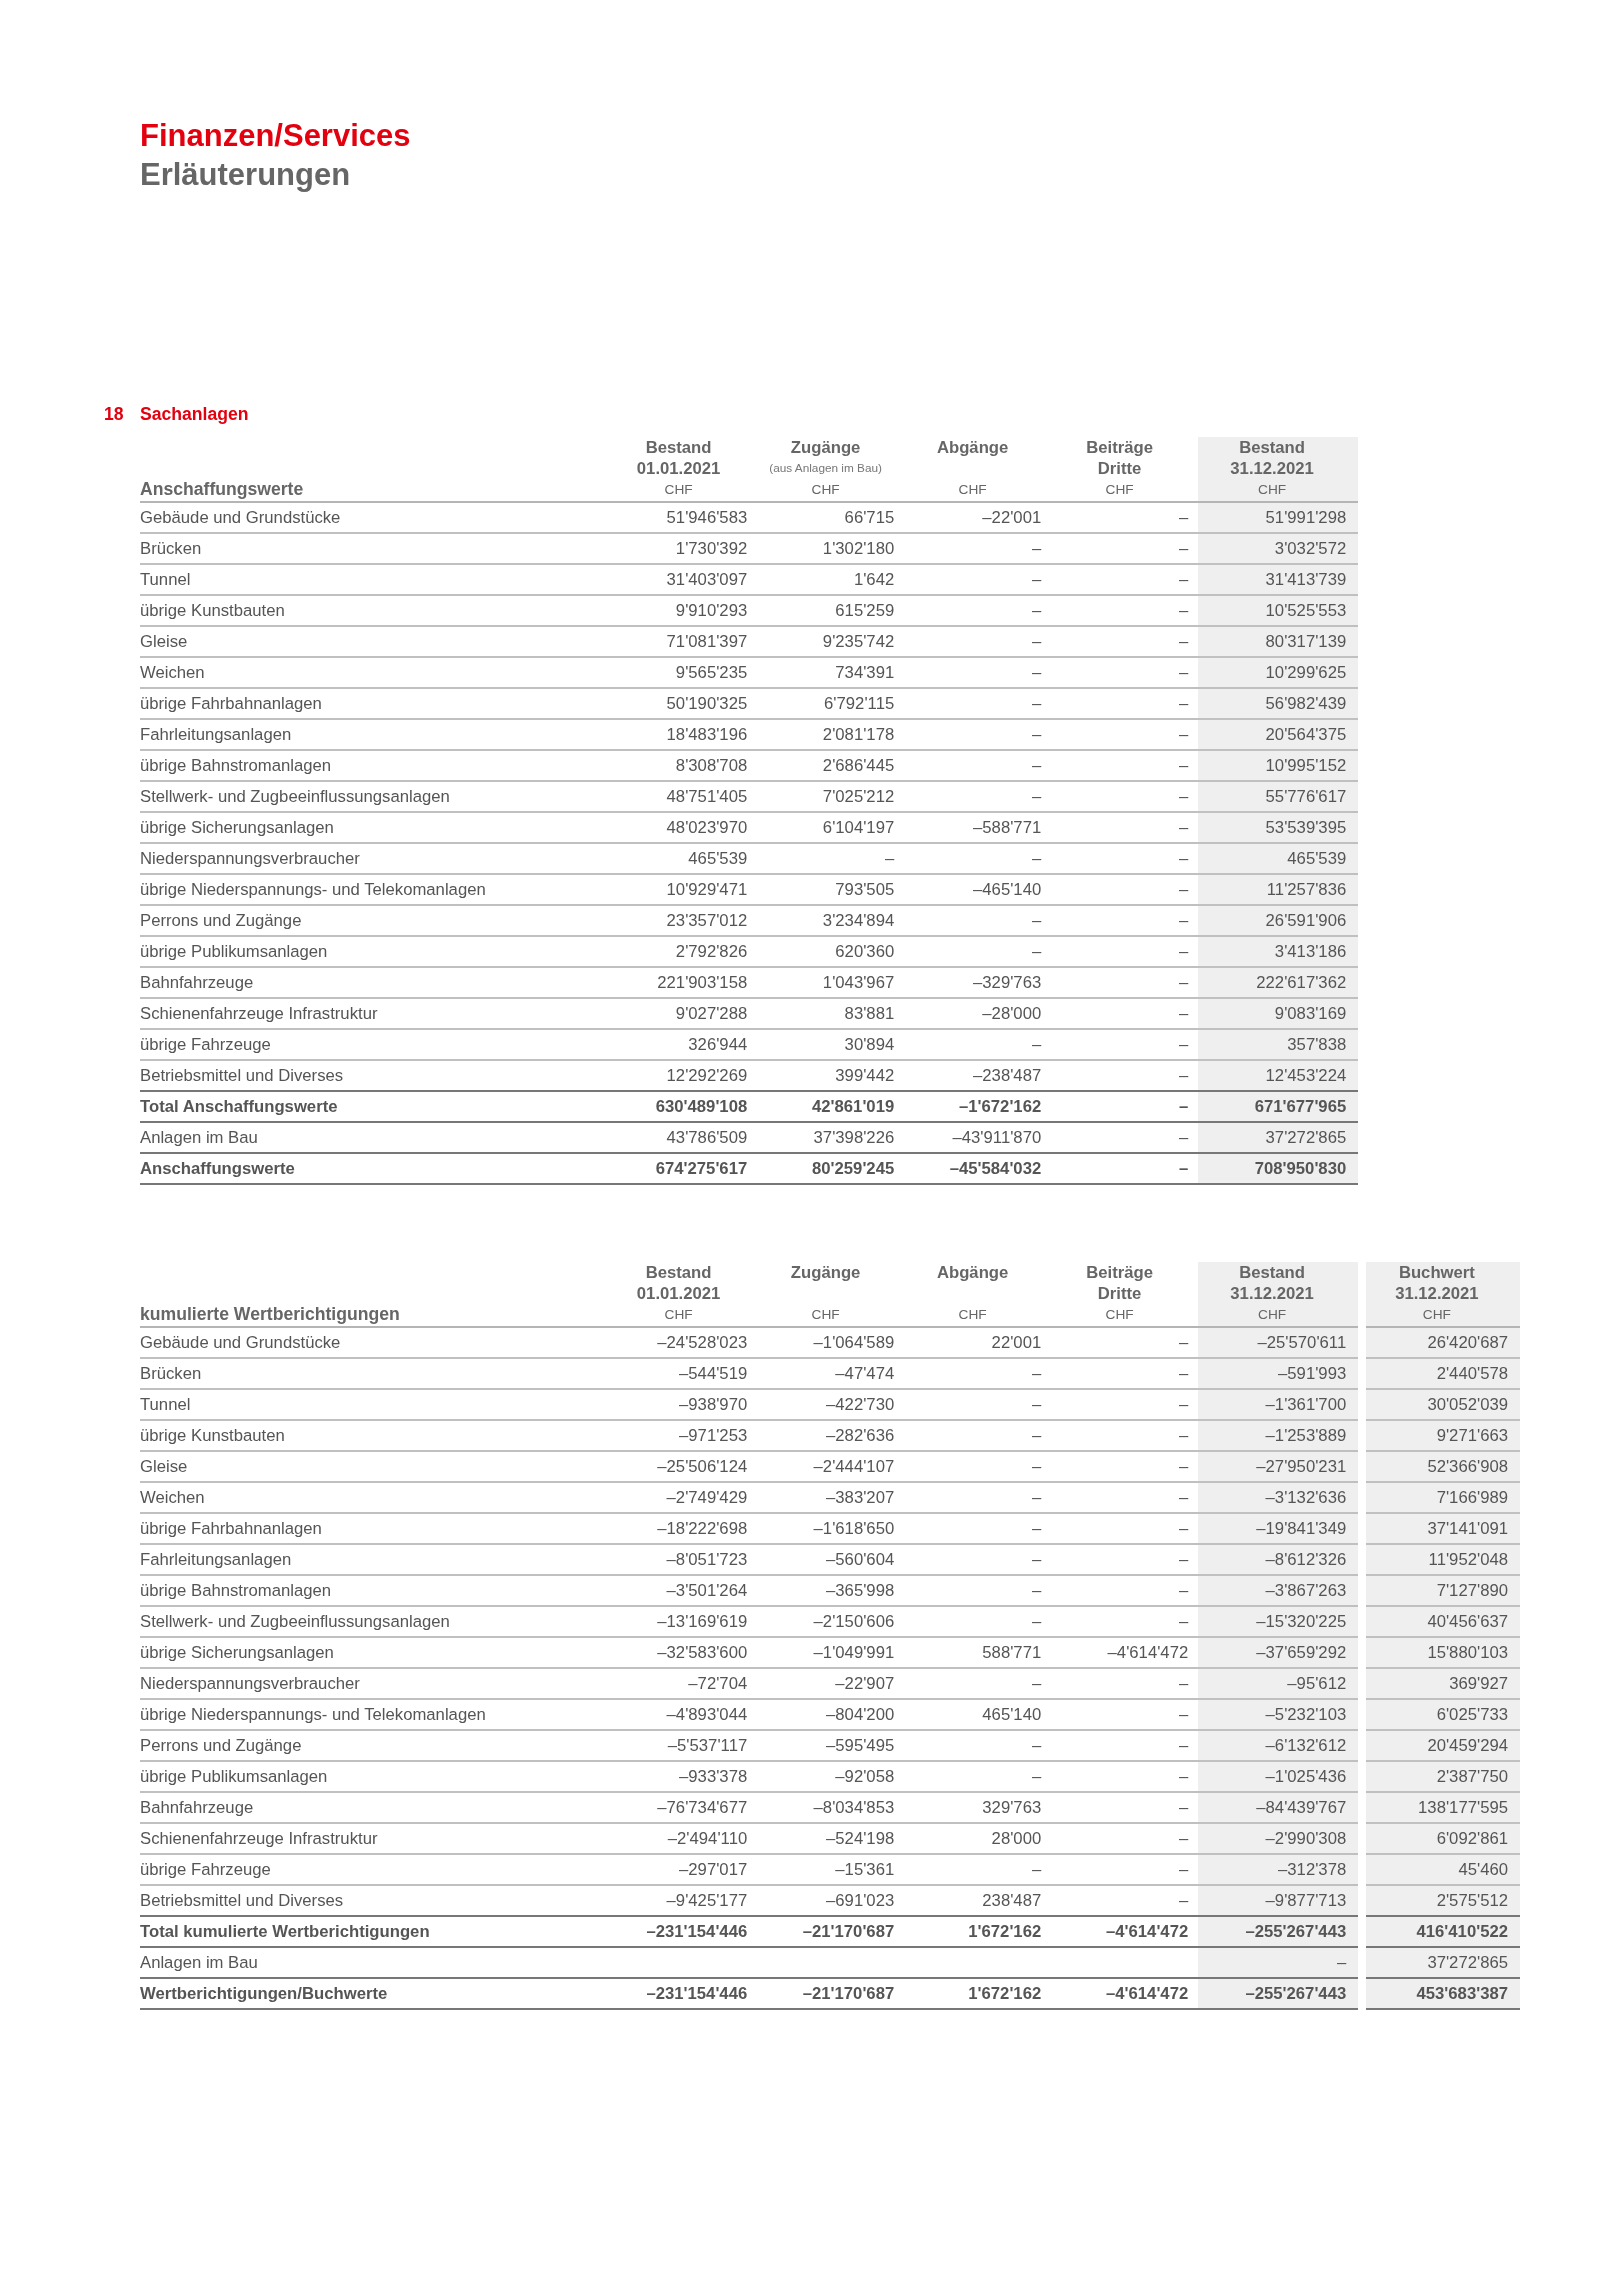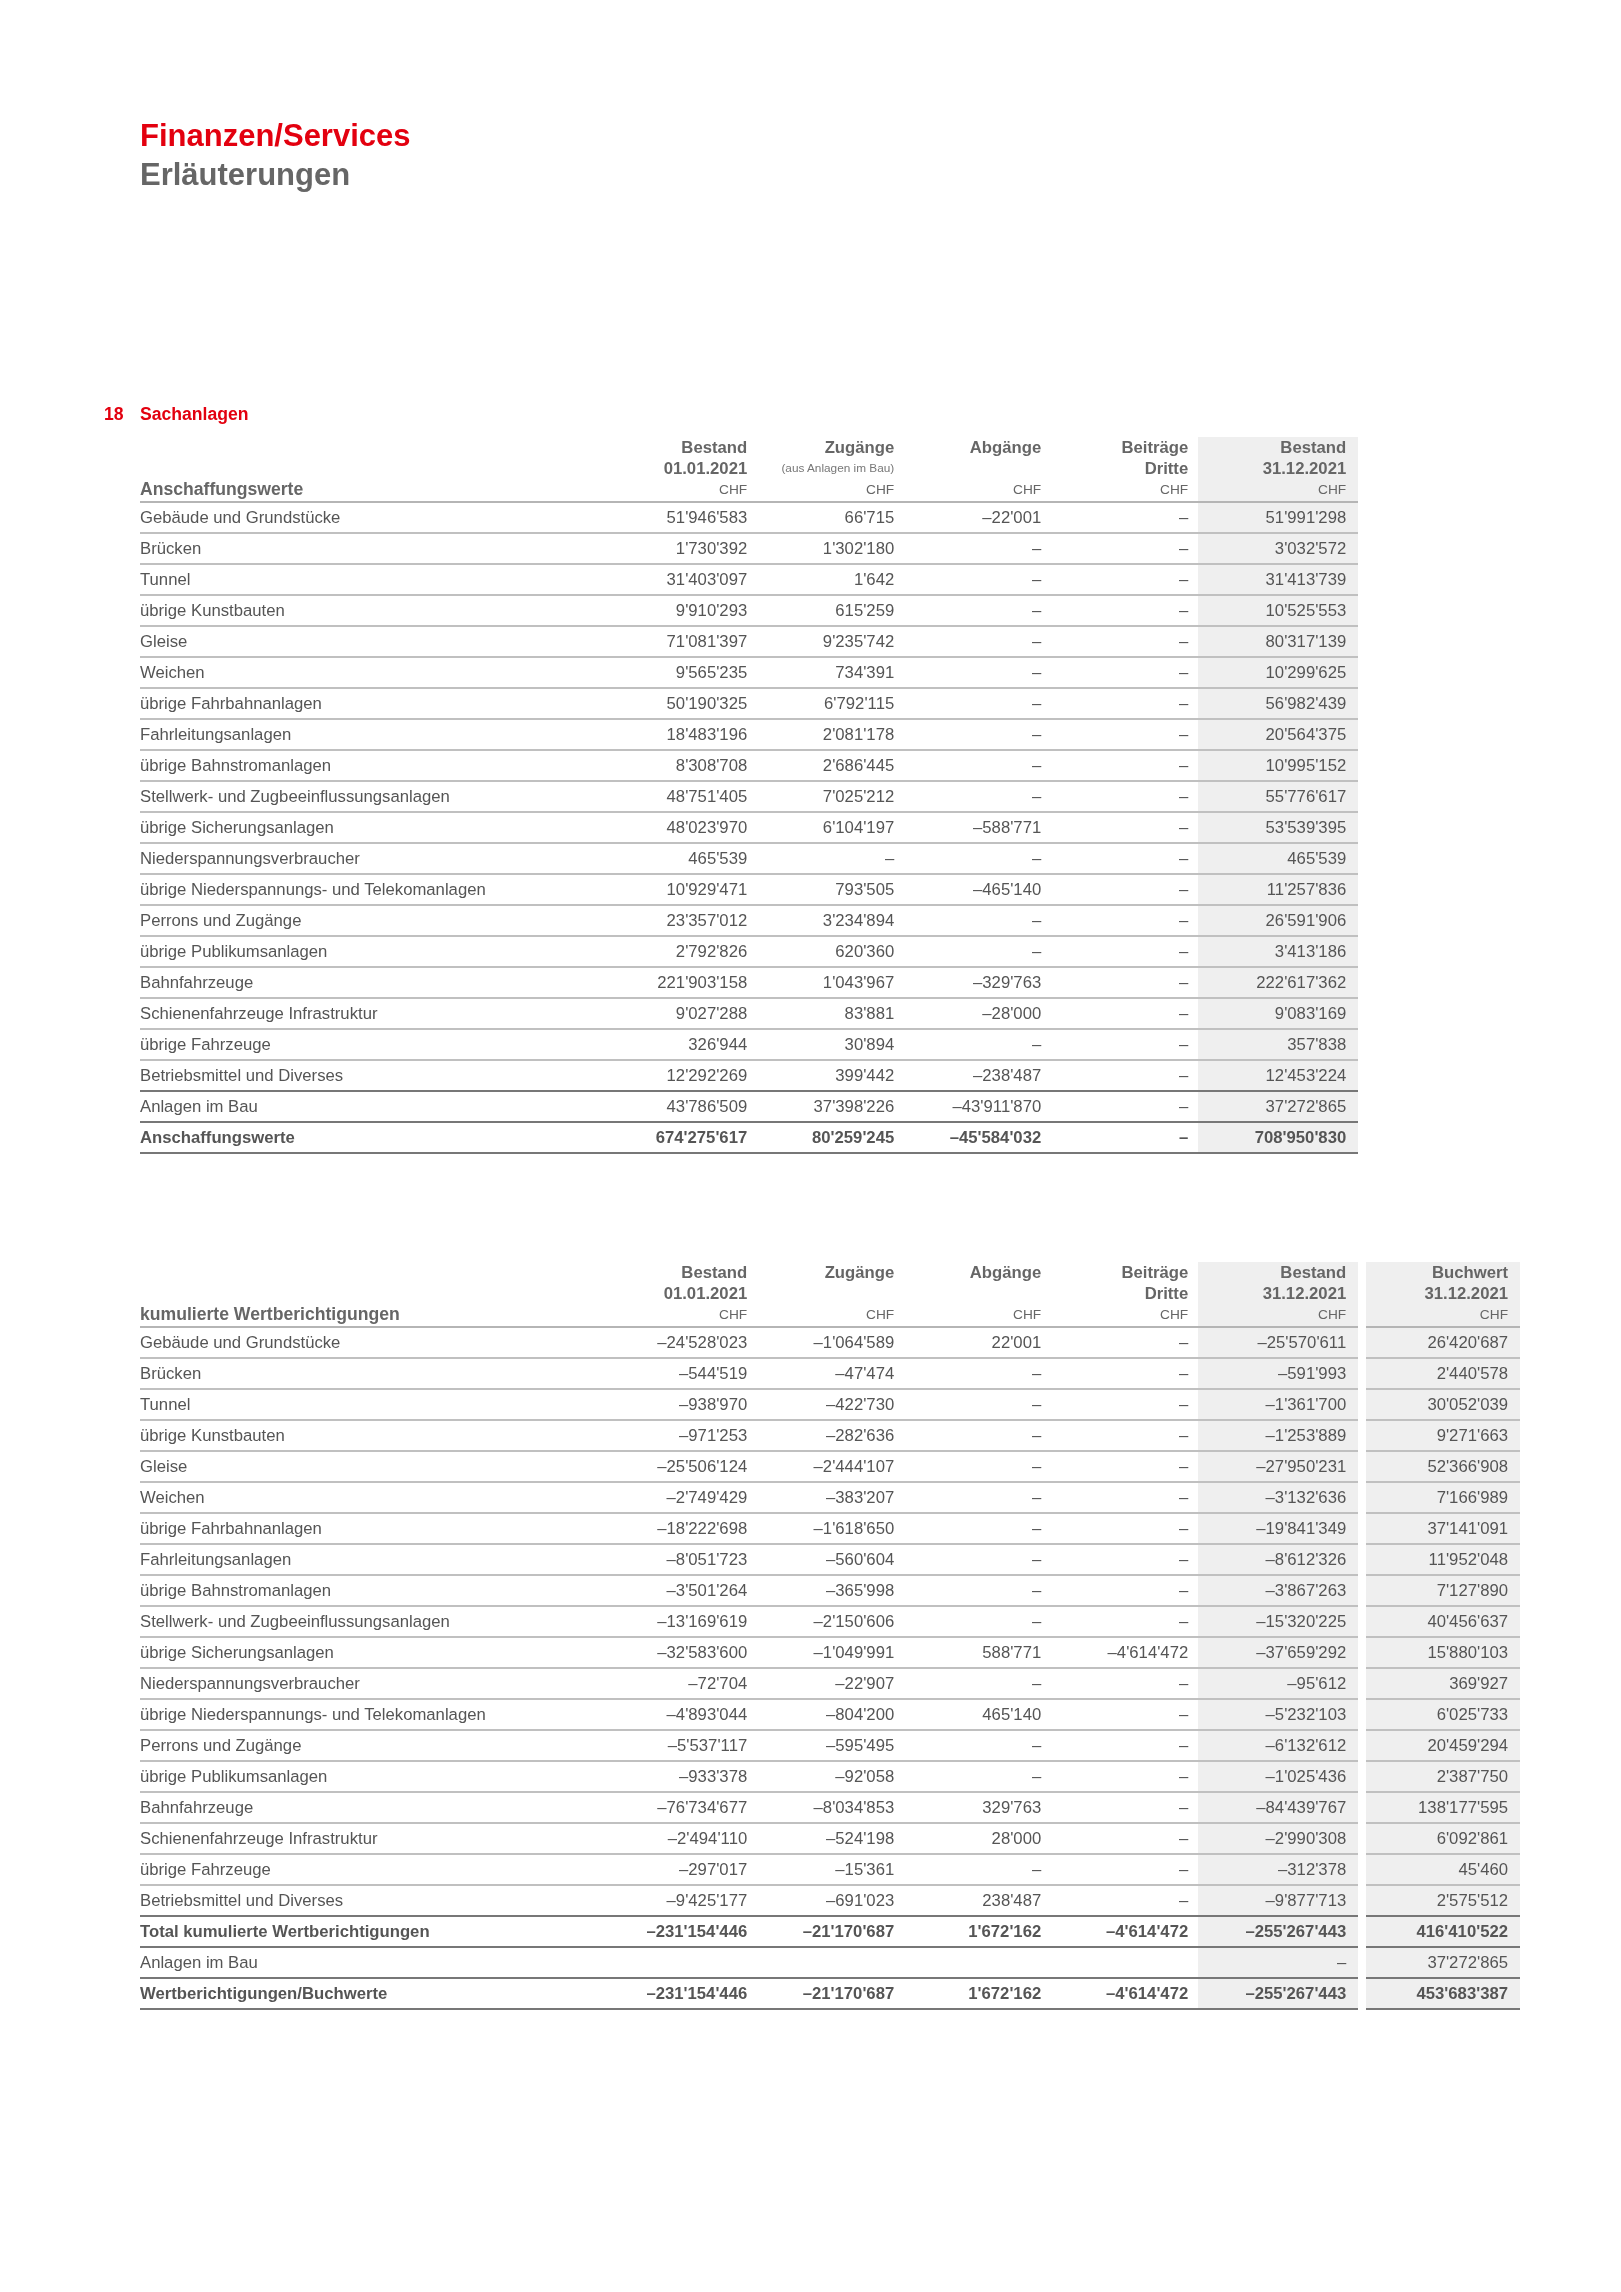--- a/index.html
+++ b/index.html
@@ -5,21 +5,21 @@
   html, body { margin: 0; padding: 0; background: #ffffff; }
   body { width: 1621px; height: 2293px; position: relative; font-family: "Liberation Sans", sans-serif; color: #555555; }
   .page-header { position: absolute; left: 140px; top: 116px; }
   .title-red { color: #e3000f; font-weight: bold; font-size: 31px; line-height: 39px; }
   .title-grey { color: #666666; font-weight: bold; font-size: 31px; line-height: 39px; }
   .section-title { position: absolute; left: 104px; top: 404px; color: #e3000f; font-weight: bold; font-size: 17.6px; }
   .section-title .num { display: inline-block; width: 36px; }
 
   table.fin { position: absolute; left: 140px; border-collapse: collapse; font-size: 16.7px; color: #555; }
   table.fin td, table.fin th { padding: 0 9.8px 0 0; height: 29px; white-space: nowrap; }
-  table.fin th { font-weight: bold; vertical-align: bottom; text-align: right; color: #666; font-size: 16.7px; line-height: 21px; padding-bottom: 1px; }
+  table.fin th { font-weight: bold; vertical-align: bottom; text-align: center; color: #666; font-size: 16.7px; line-height: 21px; padding-bottom: 1px; }
   table.fin th.first { text-align: left; font-size: 17.6px; }
   table.fin th .unit { font-weight: normal; font-size: 13.7px; display: block; color: #666; }
   table.fin th .sub { font-weight: normal; font-size: 11.8px; display: block; color: #777; }
   table.fin td { text-align: right; border-bottom: 2px solid #c0c0c0; }
   table.fin td.label { text-align: left; margin-top: 30px; }
   table.fin thead tr th { border-bottom: 2px solid #b5b5b5; }
   table.fin tr.total td { font-weight: bold; border-bottom: 2.9px solid #777; }
   table.fin tr.pretotal td { border-bottom: 2.9px solid #777; }
   table.fin .shade { background: #efefef; padding-right: 11.8px; }
   table.fin .gap { width: 7.8px; padding: 0; border-bottom: none !important; background: #fff; }
@@ -207,20 +207,28 @@
         <td>–</td>
         <td class="shade">357'838</td>
       </tr>
       <tr class="pretotal">
         <td class="label">Betriebsmittel und Diverses</td>
         <td>12'292'269</td>
         <td>399'442</td>
         <td>–238'487</td>
         <td>–</td>
         <td class="shade">12'453'224</td>
+      </tr>
+      <tr class="total">
+        <td class="label">Total Anschaffungswerte</td>
+        <td>630'489'108</td>
+        <td>42'861'019</td>
+        <td>–1'672'162</td>
+        <td>–</td>
+        <td class="shade">671'677'965</td>
       </tr>
       <tr class="pretotal">
         <td class="label">Anlagen im Bau</td>
         <td>43'786'509</td>
         <td>37'398'226</td>
         <td>–43'911'870</td>
         <td>–</td>
         <td class="shade">37'272'865</td>
       </tr>
       <tr class="total">

